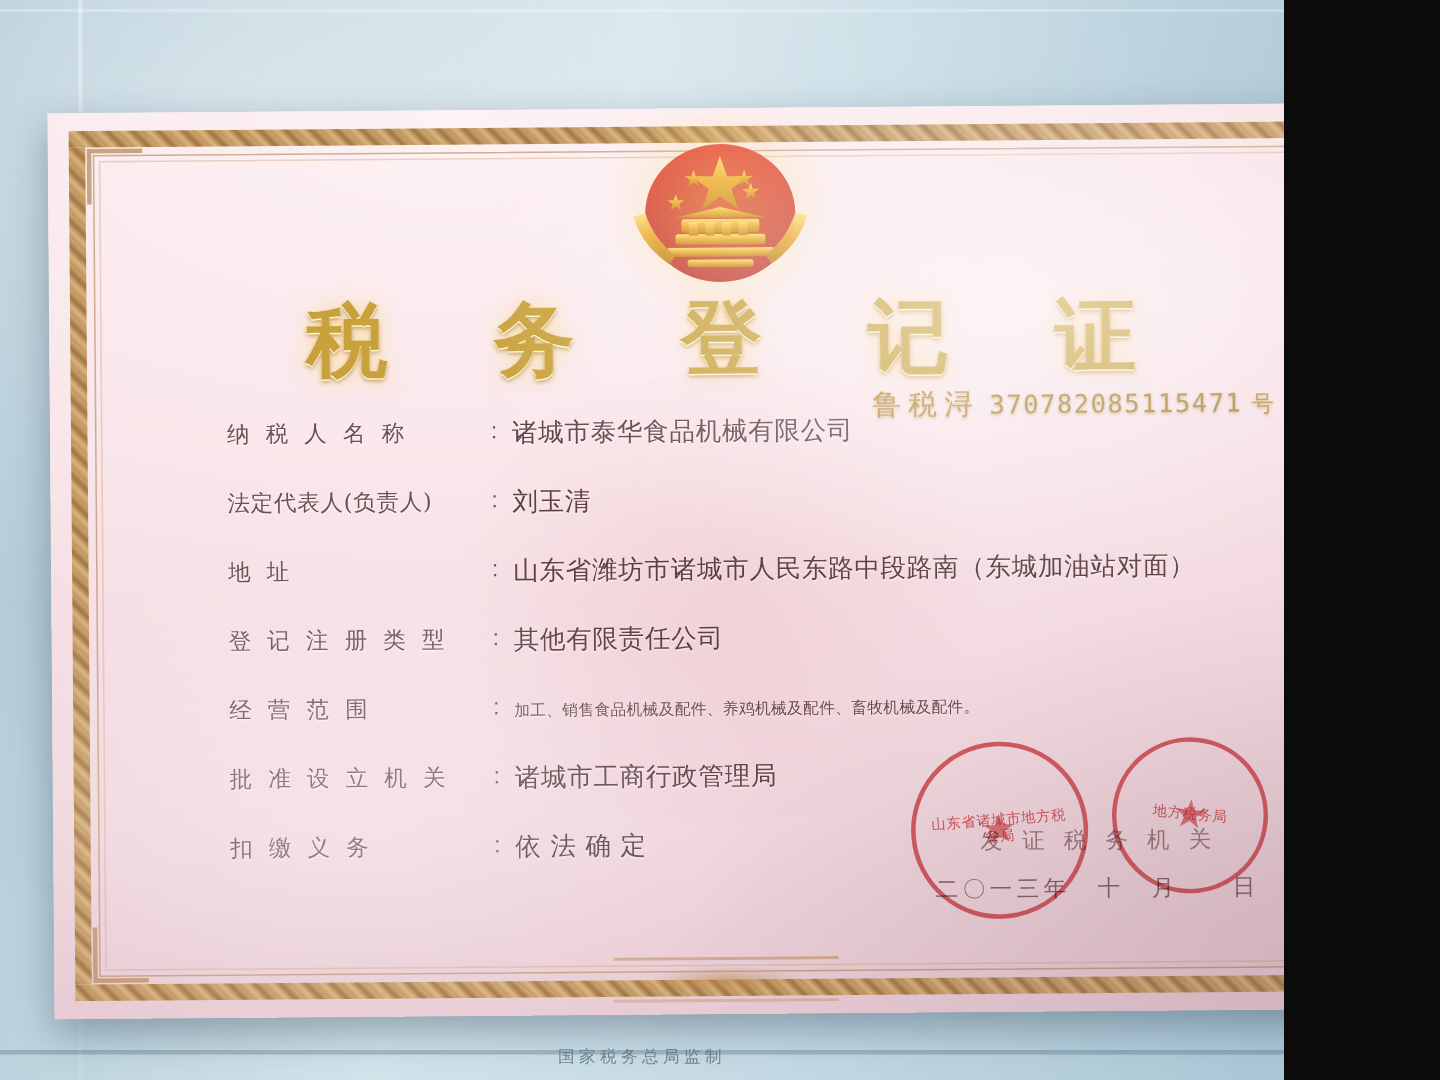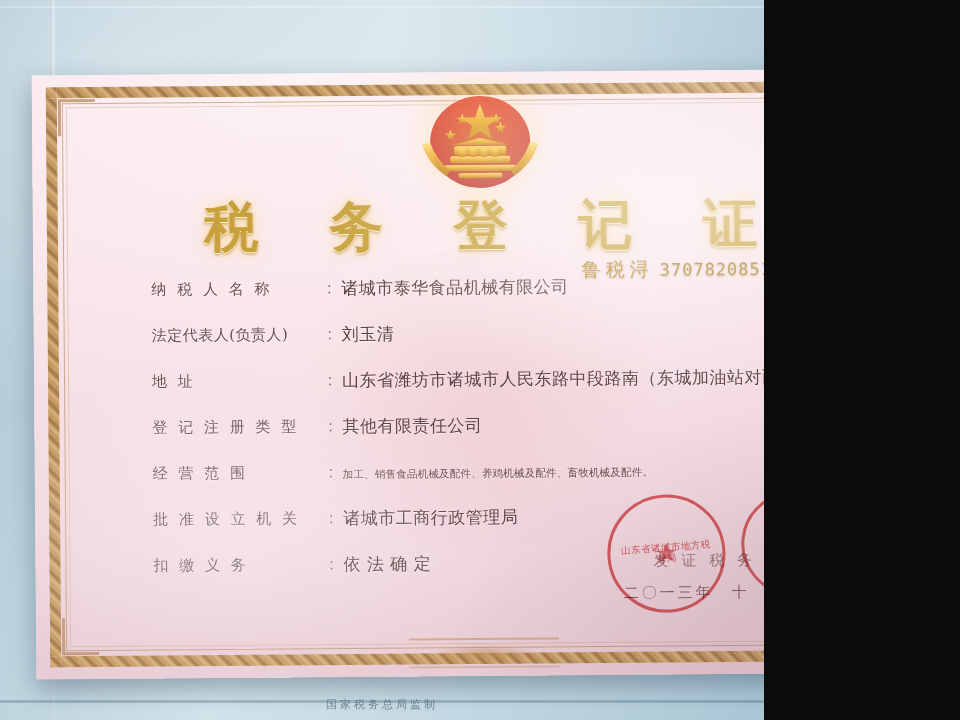--- a/index.html
+++ b/index.html
@@ -5,21 +5,21 @@
   html, body {
     margin: 0;
     padding: 0;
     background: #0b0b0b;
   }
   body {
     font-family: "Liberation Sans", sans-serif;
   }
   #photo {
     position: relative;
-    width: 764px;
+    width: 856px;
     height: 720px;
     overflow: hidden;
     background: #86efac;
   }
   
   .wall {
     position: absolute;
     inset: 0;
     background:
       linear-gradient(105deg, #a9c4d2 0%, #bcd3dd 18%, #d2e3ea 42%, #c3d8e2 66%, #a8c2d1 100%);

